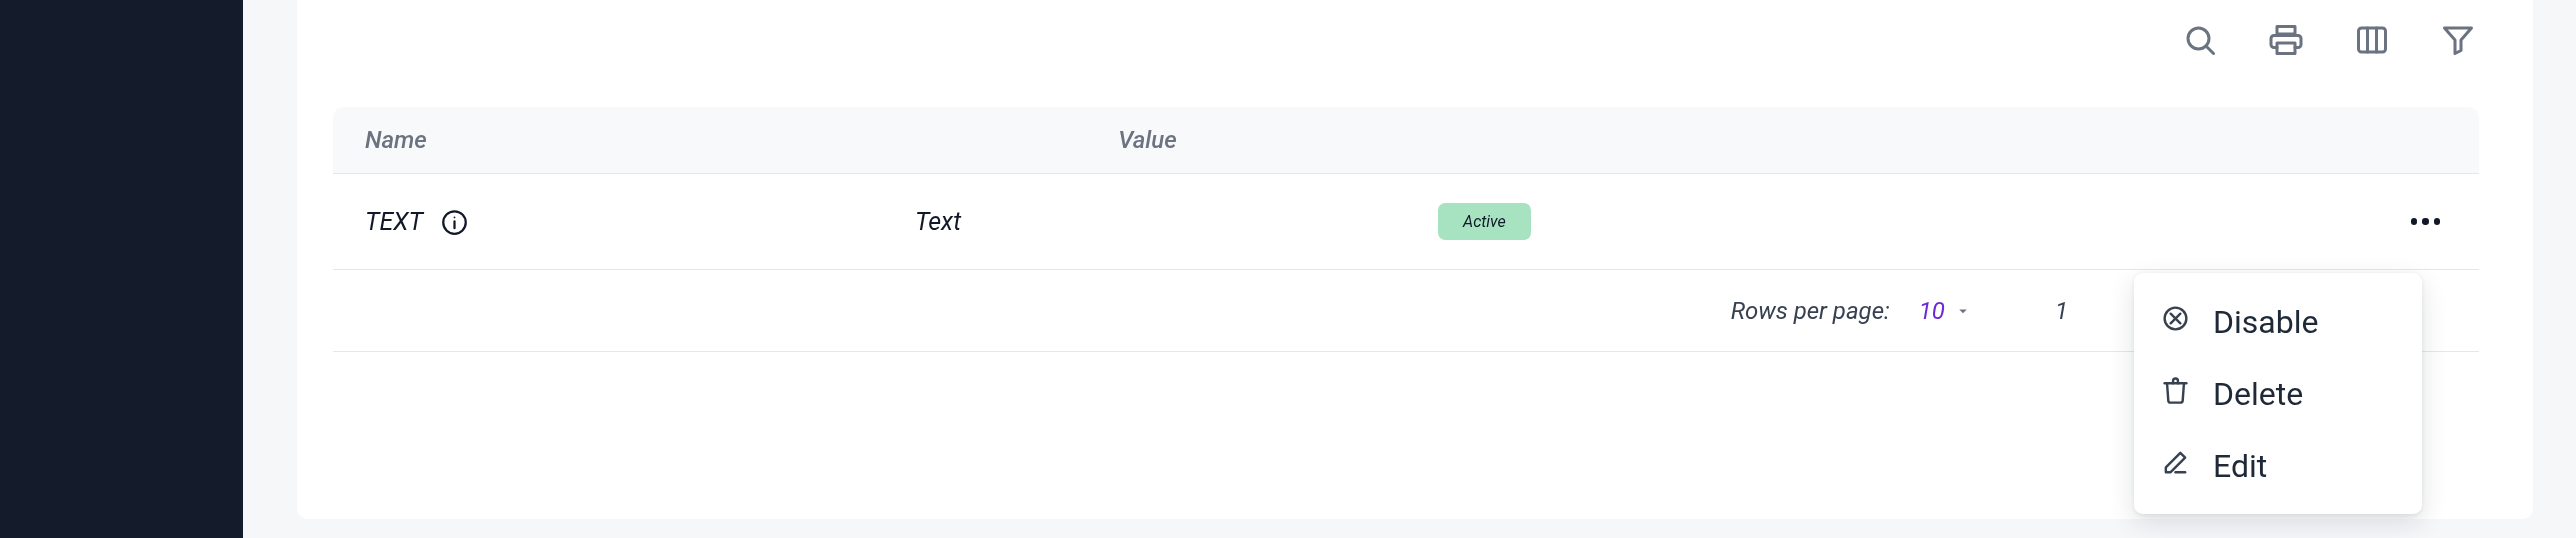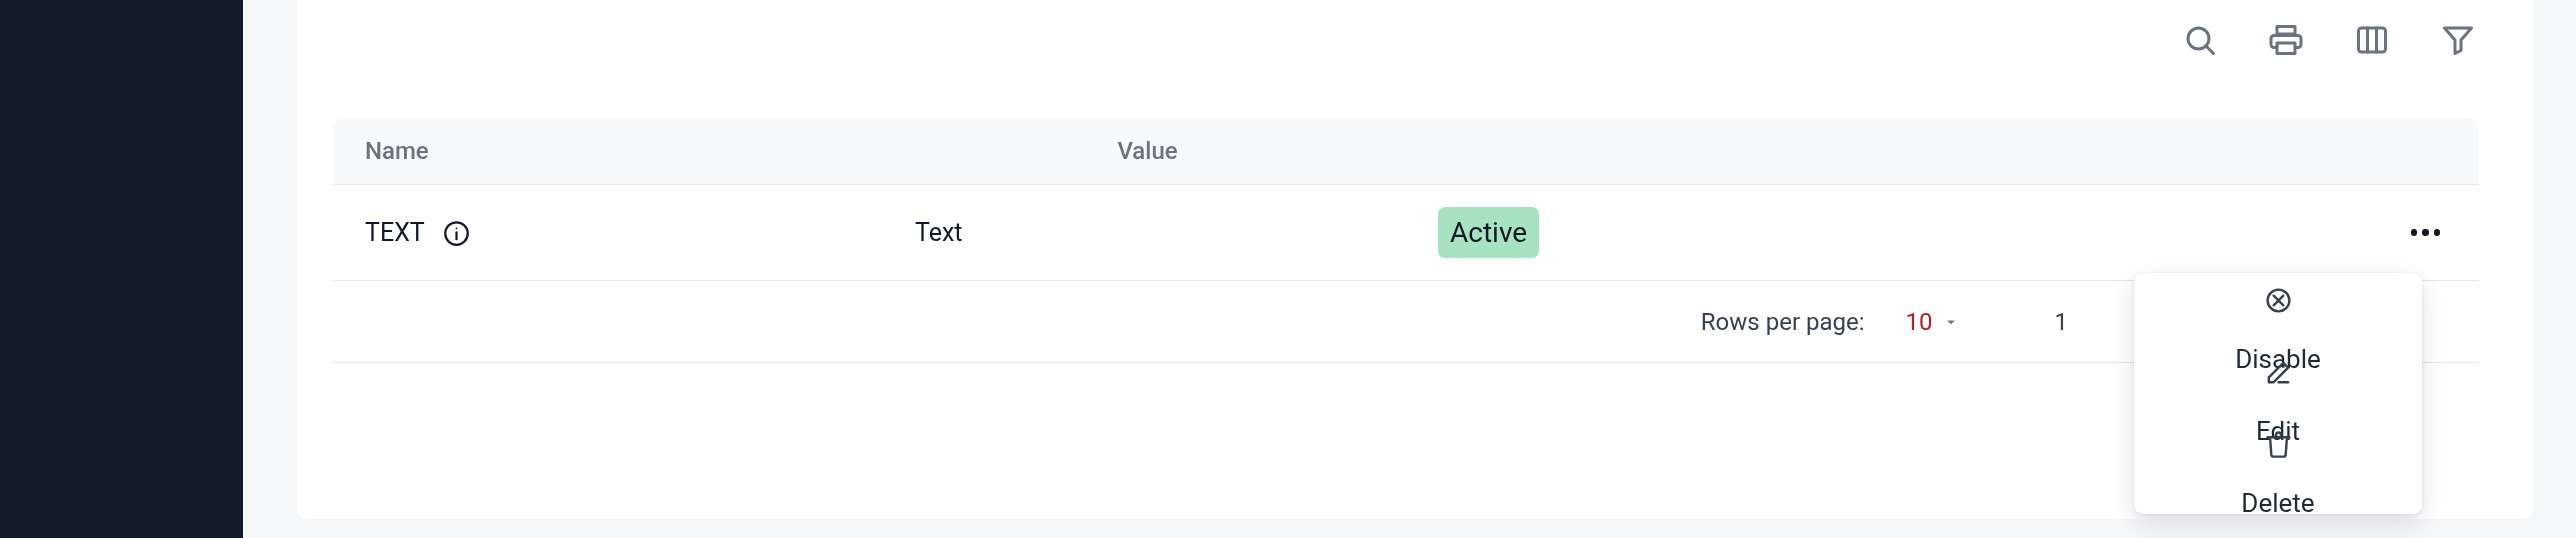--- a/index.html
+++ b/index.html
@@ -60,21 +60,22 @@
     color: #6b7280;
     cursor: pointer;
   }
   .toolbar .iconbtn svg { stroke: #6b7280; }
 
   
   .table {
     position: absolute;
     left: 36px;
     right: 54px;
-    top: 154px;
+    top: 143px;
+    font-style: italic;
   }
   .thead {
     display: flex;
     align-items: center;
     height: 66px;
     background: #f8f9fb;
     border-radius: 10.7px 10.7px 0 0;
     border-bottom: 0.9px solid #e5e7eb;
     color: #6b7280;
     font-size: 24px;
@@ -97,25 +98,25 @@
 
   .info-icon-wrap {
     display: inline-flex;
     align-items: center;
     margin-left: 12.5px;
     vertical-align: middle;
   }
 
   .badge {
     display: inline-block;
-    padding: 9px 12px;
+    padding: 9px 25px;
     border-radius: 7.2px;
     background: #a7e3c1;
     color: #111827;
-    font-size: 28px;
+    font-size: 16px;
   }
 
   .rowactions-btn {
     width: 43px; height:43px;
     display:flex; align-items:center; justify-content:center;
     cursor:pointer;
   }
   .rowactions-btn .dots {
     display:flex; gap:5.4px;
   }
@@ -123,28 +124,28 @@
     width:6.3px; height:6.3px; border-radius:50%; background:#111827;
   }
 
   
   .pager {
     display:flex;
     align-items:center;
     height: 81px;
     justify-content:flex-end;
     padding-right: 411px;
-    gap: 41px;
+    gap: 29px;
     font-size: 24px;
     color:#374151;
     border-bottom: 0.9px solid #e5e7eb;
   }
   .pager .rpp-select {
     display:flex; align-items:center; gap:9px;
-    color:#b91c1c;
+    color:#6d28d9;
     cursor:pointer;
   }
   .page-range-start { margin-left: 54px; }
 
   
   .menu {
     position: absolute;
     top: 309px;
     right: 111px;
     width: 288px;
@@ -153,24 +154,23 @@
     box-shadow: 0 9px 27px rgba(16,24,40,0.12), 0 1.8px 5.4px rgba(16,24,40,0.08);
     padding: 12.5px 0;
     z-index: 10;
   }
   .menu-item {
     display:flex;
     align-items:center;
     height: 72px;
     padding: 0 27px;
     gap: 23px;
-    font-size: 26px;
+    font-size: 32px;
     color:#1f2937;
     cursor:pointer;
-    flex-direction:column;
   }
   .menu-item svg { stroke:#374151; }
 
 </style>
 </head>
 <body>
 
 <div class="sidebar"></div>
 
 <div class="page">
@@ -256,33 +256,33 @@
               <circle cx="12" cy="12" r="9"></circle>
               <line x1="8" y1="8" x2="16" y2="16"></line>
               <line x1="16" y1="8" x2="8" y2="16"></line>
             </svg>
         </span>
         <span>Disable</span>
       </div>
       <div class="menu-item">
         <span>
           <svg width="29" height="29" viewBox="0 0 24 24" fill="none" stroke-width="2" stroke-linecap="round" stroke-linejoin="round">
-              <path d="M12 20h8"></path>
-              <path d="M16 4l4 4L8 20H4v-4L16 4z"></path>
-            </svg>
-        </span>
-        <span>Edit</span>
+              <polyline points="3 6 5 6 21 6"></polyline>
+              <path d="M19 6l-1 14a2 2 0 0 1-2 2H8a2 2 0 0 1-2-2L5 6"></path>
+              <path d="M10 6V4a2 2 0 0 1 2-2h0a2 2 0 0 1 2 2v2"></path>
+            </svg>
+        </span>
+        <span>Delete</span>
       </div>
       <div class="menu-item">
         <span>
           <svg width="29" height="29" viewBox="0 0 24 24" fill="none" stroke-width="2" stroke-linecap="round" stroke-linejoin="round">
-              <polyline points="3 6 5 6 21 6"></polyline>
-              <path d="M19 6l-1 14a2 2 0 0 1-2 2H8a2 2 0 0 1-2-2L5 6"></path>
-              <path d="M10 6V4a2 2 0 0 1 2-2h0a2 2 0 0 1 2 2v2"></path>
-            </svg>
-        </span>
-        <span>Delete</span>
+              <path d="M12 20h8"></path>
+              <path d="M16 4l4 4L8 20H4v-4L16 4z"></path>
+            </svg>
+        </span>
+        <span>Edit</span>
       </div>
     </div>
 
   </div>
 </div>
 
 
 </body></html>

